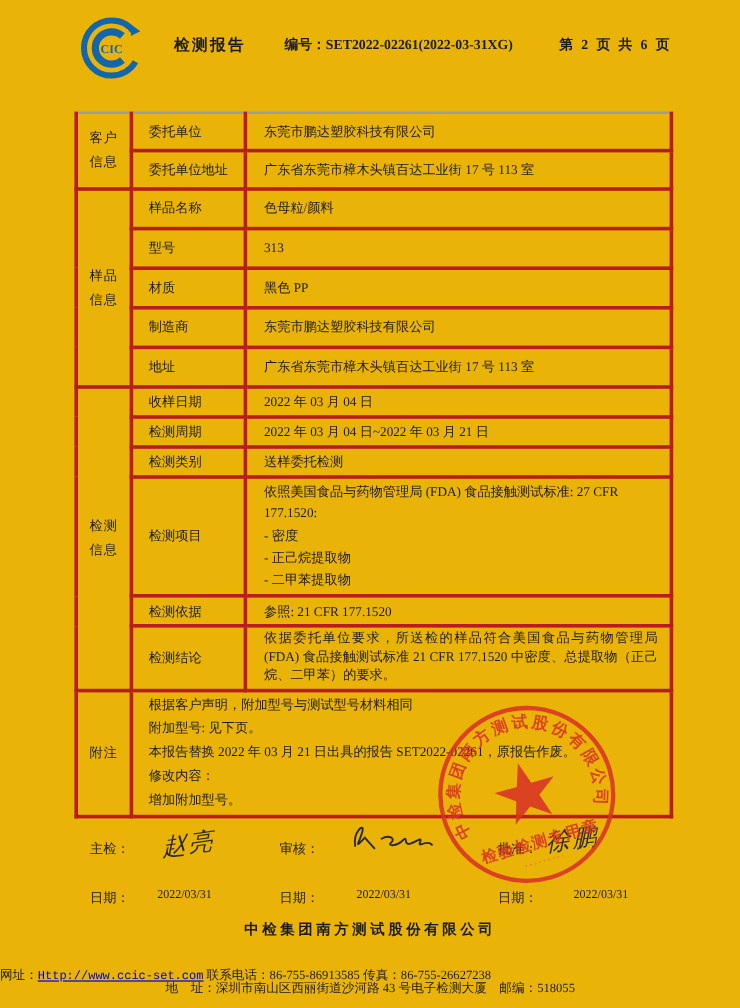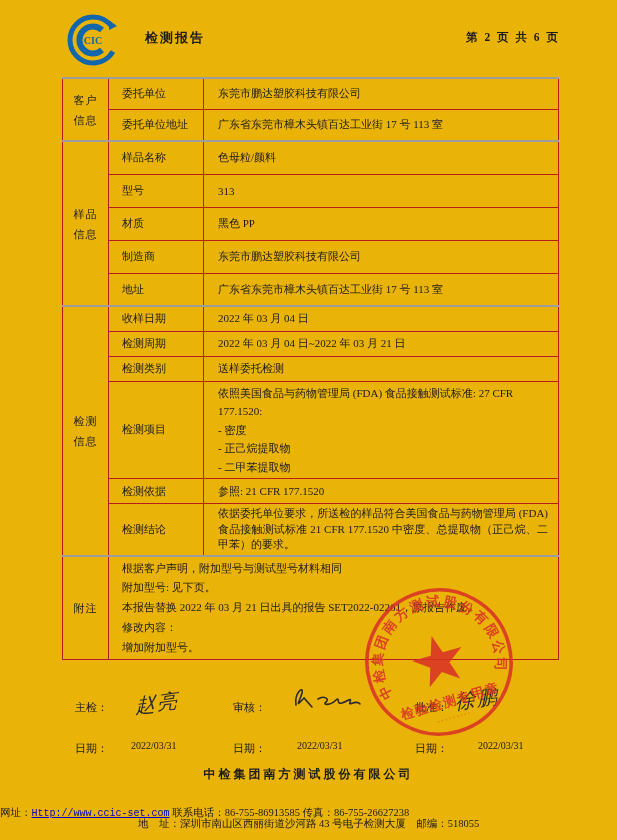--- a/index.html
+++ b/index.html
@@ -8,22 +8,22 @@
   .page { position:relative; width:617px; height:840px; background:#eab308; overflow:hidden; margin:0 auto; }
 
   
   .hdr-logo { position:absolute; left:66px; top:13px; width:54px; height:54px; }
   .hdr-title { position:absolute; left:145px; top:29px; font-size:13px; font-weight:bold; letter-spacing:2px; }
   .hdr-no { position:absolute; left:237px; top:30px; font-size:11.5px; font-weight:bold; }
   .hdr-page { position:absolute; left:466px; top:30px; font-size:11.5px; font-weight:bold; letter-spacing:2px; }
 
   
   .tbl-wrap { position:absolute; left:62px; top:77px; }
-  table { border-collapse:collapse; width:496px; table-layout:fixed; }
-  td { font-size:11px; color:#1c1c1c; vertical-align:middle; border:1px solid #b91c1c; }
+  table { border-collapse:collapse; width:496px; table-layout:fixed;margin-top:16px; }
+  td { font-size:11px; color:#1c1c1c; vertical-align:middle; border:3px solid #b91c1c; }
   tr.secline td { border-top:2px solid #9d9d9d; }
   table { border:1.5px solid #9d9d9d; }
   td.sec { text-align:center; line-height:20px; letter-spacing:1px; }
   td.f { padding:2px 4px 2px 13px; }
   td.v { padding:2px 10px 2px 14px; }
   .h31 { height:31px; } .h32 { height:32px; } .h33 { height:33px; }
   .h25 { height:25px; } .h93 { height:93px; } .h46 { height:46px; } .h99 { height:99px; }
   .mline { line-height:18.5px; }
   .just { text-align:justify; line-height:15.5px; }
   .notes-line { line-height:19.8px; }
@@ -50,20 +50,21 @@
 
 <div class="page">
 
   <svg class="hdr-logo" viewBox="0 0 54 54">
     <circle cx="27" cy="27" r="23" fill="none" stroke="#1266ac" stroke-width="5" stroke-dasharray="118 27" stroke-dashoffset="-12"></circle>
     <path d="M44 8 L51 13 L43 17 Z" fill="#1266ac"></path>
     <path d="M36 17 A13.5 13.5 0 1 0 36 37" fill="none" stroke="#1266ac" stroke-width="6"></path>
     <text x="27" y="31" text-anchor="middle" font-size="10" font-weight="bold" fill="#1266ac" font-family="Liberation Serif, serif">CIC</text>
   </svg>
   <div class="hdr-title">检测报告</div>
+  <div class="hdr-no"><span>编号：</span><span>SET2022-02261(2022-03-31XG)</span></div>
   <div class="hdr-page">第 2 页 共 6 页</div>
 
   <div class="tbl-wrap">
     <table>
       <colgroup>
           <col style="width:46px">
           <col style="width:95px">
           <col style="width:355px">
         </colgroup>
       <tbody>

